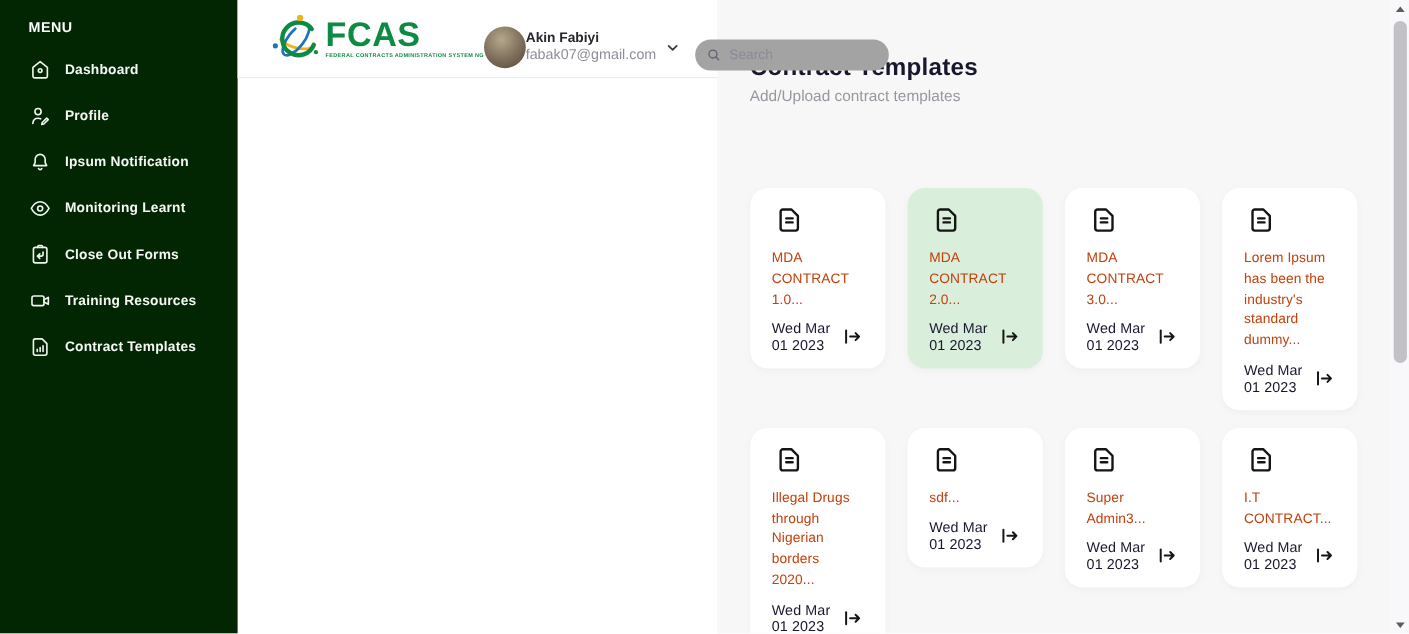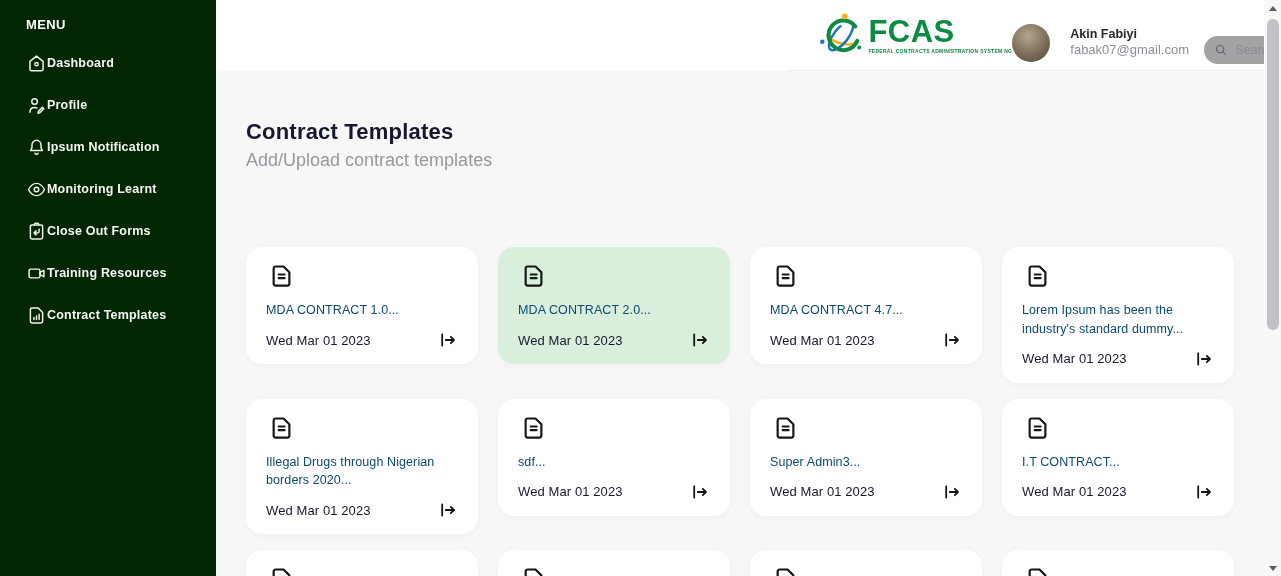--- a/index.html
+++ b/index.html
@@ -7,57 +7,57 @@
     --card-highlight:#d9efdc; --page-bg:#f7f7f7; --heading:#17172e;
   }
   *{box-sizing:border-box;margin:0;padding:0;}
   html,body{width:1281px;height:576px;overflow:hidden;}
   body{font-family:"Liberation Sans",sans-serif;background:#fff;position:relative;}
   .app{display:flex;width:100%;height:100%;border-radius:20px;}
 
   
   .sidebar{width:216px;flex:0 0 216px;background:var(--sidebar-bg);color:#fff;padding:17px 10px 0 26px;}
   .menu-label{font-size:13px;font-weight:700;letter-spacing:.4px;margin-bottom:20px;}
-  .menu-item{display:flex;align-items:center;gap:0;margin-bottom:20px;height:22px;cursor:pointer;}
+  .menu-item{display:flex;align-items:center;gap:12px;margin-bottom:20px;height:22px;cursor:pointer;}
   .mi-icon{width:21px;height:21px;flex:0 0 21px;display:flex;align-items:center;}
   .mi-icon svg{width:21px;height:21px;fill:none;stroke:#eef4ee;stroke-width:1.7;stroke-linecap:round;stroke-linejoin:round;}
   .mi-label{font-size:12.5px;font-weight:700;color:#f4f7f4;letter-spacing:.2px;white-space:nowrap;}
 
   
-  .main{flex:1;display:flex;flex-direction:column;margin-right:17px;min-width:0;align-items:flex-end;}
+  .main{flex:1;display:flex;flex-direction:row;margin-right:17px;min-width:0;}
 
   .topbar{height:71px;flex:0 0 71px;background:#fff;border-bottom:1px solid #ececee;display:flex;align-items:center;padding:0 34px 0 30px;position:relative;}
   .logo{display:flex;align-items:center;gap:4px;cursor:pointer;}
   .logo-mark{width:46px;height:46px;}
   .logo-text{font-size:31px;font-weight:800;color:var(--brand-green);letter-spacing:.5px;line-height:1;}
   .logo-tagline{font-size:5px;font-weight:700;color:var(--brand-green);letter-spacing:.3px;margin-top:1px;white-space:nowrap;}
 
   .search{position:absolute;left:416px;top:36px;width:176px;height:28px;border-radius:14px;background:#a3a3a3;display:flex;align-items:center;padding:4px 10px;gap:7px;}
   .search svg{width:14px;height:14px;fill:none;stroke:#5f5f70;stroke-width:2;stroke-linecap:round;flex:0 0 14px;}
   .search input{border:none;outline:none;background:transparent;font-family:"Liberation Sans",sans-serif;font-size:12.5px;color:#33333d;width:130px;}
   .search input::placeholder{color:#8a8a98;}
 
-  .user{margin-left:auto;display:flex;align-items:center;gap:20px;cursor:pointer;margin-top:16px;}
+  .user{margin-left:auto;display:flex;align-items:center;gap:0;cursor:pointer;margin-top:16px;}
   .avatar{width:38px;height:38px;border-radius:50%;background:radial-gradient(circle at 42% 32%,#b5a68d,#7c6d59 55%,#574a3a 95%);flex:0 0 38px;}
   .user-name{font-size:12.5px;font-weight:700;color:#26262f;line-height:1.25;}
   .user-email{font-size:13px;color:#8e8e99;line-height:1.3;}
   .user-caret{width:13px;height:13px;margin-left:8px;}
   .user-caret svg{width:13px;height:13px;fill:none;stroke:#3a3a44;stroke-width:2;stroke-linecap:round;stroke-linejoin:round;}
 
   
   .content{flex:1;background:var(--page-bg);padding:48px 30px 0;overflow:hidden;}
   .page-title{font-size:22px;font-weight:800;color:var(--heading);letter-spacing:.2px;}
-  .page-subtitle{font-size:18px;color:#97979f;margin-top:5px;}
+  .page-subtitle{font-size:14px;color:#97979f;margin-top:5px;}
   .cards-grid{margin-top:76px;display:grid;grid-template-columns:repeat(4,1fr);gap:16px 20px;align-items:start;}
 
   .card{background:#fff;border-radius:16px;padding:16px 20px 14px;box-shadow:0 2px 6px rgba(140,150,160,.08);cursor:pointer;}
   .card.highlighted{background:var(--card-highlight);}
   .card-icon{display:block;width:26px;height:26px;margin-left:3px;}
   .card-icon svg{width:26px;height:26px;fill:none;stroke:#151515;stroke-width:2;stroke-linecap:round;stroke-linejoin:round;}
-  .card-title{margin-top:12px;font-size:12.5px;font-weight:500;color:#0c4a6e;line-height:1.5;min-height:19px;letter-spacing:.1px;}
+  .card-title{margin-top:12px;font-size:12.5px;font-weight:500;color:#c2410c;line-height:1.5;min-height:19px;letter-spacing:.1px;}
   .card-footer{margin-top:10px;display:flex;align-items:center;justify-content:space-between;}
   .card-date{font-size:13px;font-weight:400;color:var(--heading);letter-spacing:.1px;}
   .card-open{width:20px;height:20px;}
   .card-open svg{width:20px;height:20px;fill:none;stroke:#151515;stroke-width:1.8;stroke-linecap:round;stroke-linejoin:round;}
 
   
   .scrollbar{position:absolute;top:0;right:0;width:17px;height:576px;background:#f8f8fa;}
   .sb-btn{position:absolute;left:0;width:17px;height:16px;display:flex;align-items:center;justify-content:center;cursor:pointer;}
   .sb-btn.up{top:0;} .sb-btn.down{bottom:0;}
   .tri-up{width:0;height:0;border-left:4px solid transparent;border-right:4px solid transparent;border-bottom:5px solid #5c5c5c;}
@@ -220,21 +220,21 @@
       </span>
     </div>
   </div>
           <div class="card">
     <span class="card-icon">
       <svg viewBox="0 0 24 24">
                 <path d="M6.2 3.2 h7.2 l5.4 5.4 V19 a1.9 1.9 0 0 1 -1.9 1.9 H6.2 A1.9 1.9 0 0 1 4.3 19 V5.1 A1.9 1.9 0 0 1 6.2 3.2 Z"></path>
                 <path d="M9 10.6 h5.4 M9 14 h5.4"></path>
               </svg>
     </span>
-    <div class="card-title">MDA CONTRACT 4.7...</div>
+    <div class="card-title">MDA CONTRACT 3.0...</div>
     <div class="card-footer">
       <span class="card-date">Wed Mar 01 2023</span>
       <span class="card-open">
         <svg viewBox="0 0 20 20">
                   <path d="M4.2 4.5 v11"></path>
                   <path d="M7.8 10 h8.2 M12.8 6.8 16 10 l-3.2 3.2"></path>
                 </svg>
       </span>
     </div>
   </div>

